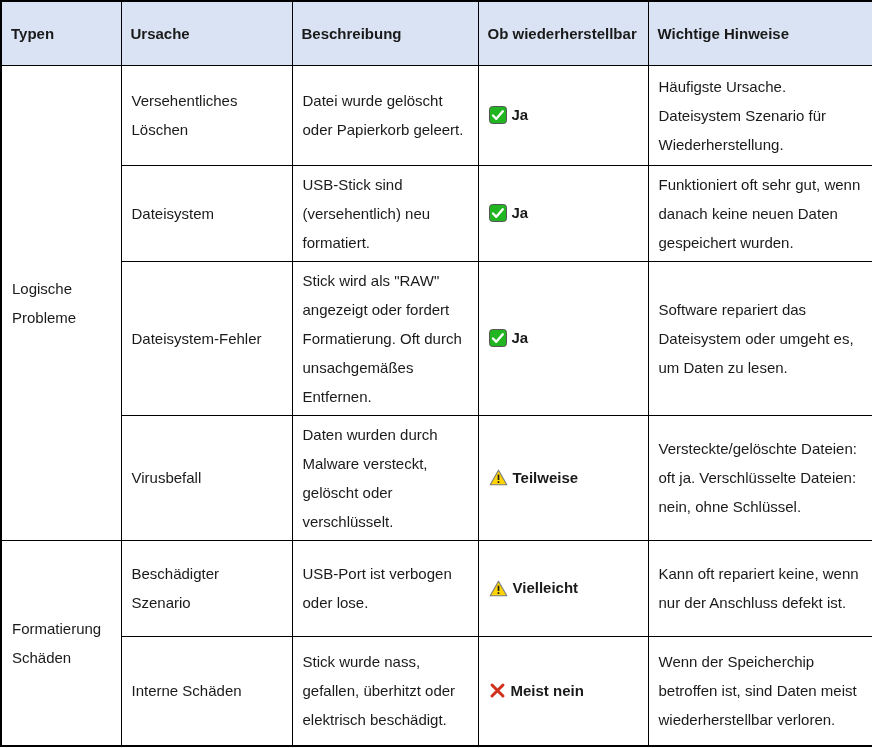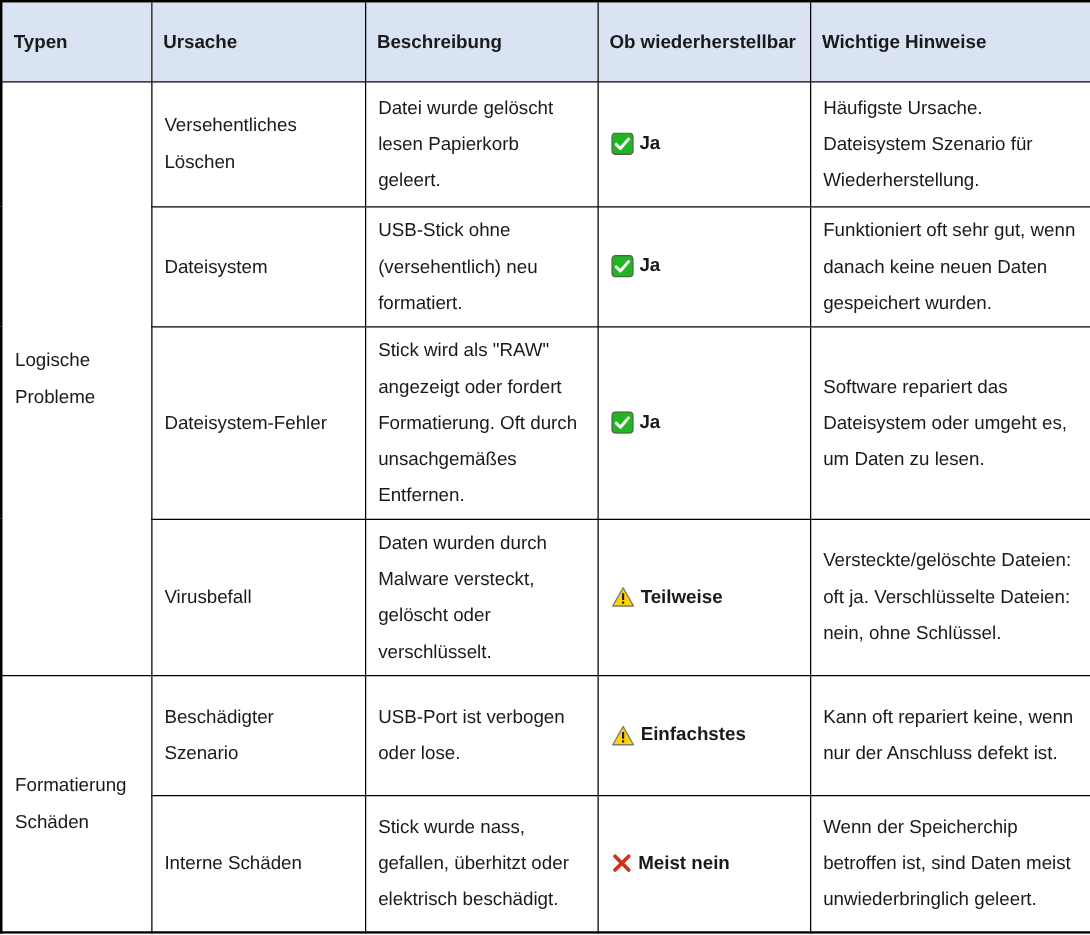--- a/index.html
+++ b/index.html
@@ -80,38 +80,38 @@
       <th>Typen</th>
       <th>Ursache</th>
       <th>Beschreibung</th>
       <th>Ob wiederherstellbar</th>
       <th>Wichtige Hinweise</th>
     </tr>
 
     <tr class="r1">
       <td class="type-cell" rowspan="4">Logische Probleme</td>
       <td>Versehentliches Löschen</td>
-      <td>Datei wurde gelöscht lesen Papierkorb geleert.</td>
+      <td>Datei wurde gelöscht oder Papierkorb geleert.</td>
       <td>
         <div class="status">
           <span class="icon">
                 <svg width="18" height="18" viewBox="0 0 18 18">
                   <rect x="0.5" y="0.5" width="17" height="17" rx="3" fill="#21b521" stroke="#565656"></rect>
                   <path d="M4 9.5 L7.3 12.8 L13.8 5.3" stroke="#fff" stroke-width="2.4" fill="none" stroke-linecap="round" stroke-linejoin="round"></path>
                 </svg>
               </span>
           <span>Ja</span>
         </div>
       </td>
       <td>Häufigste Ursache. Dateisystem Szenario für Wiederherstellung.</td>
     </tr>
 
     <tr class="r2">
       <td>Dateisystem</td>
-      <td>USB-Stick ohne (versehentlich) neu formatiert.</td>
+      <td>USB-Stick sind (versehentlich) neu formatiert.</td>
       <td>
         <div class="status">
           <span class="icon">
                 <svg width="18" height="18" viewBox="0 0 18 18">
                   <rect x="0.5" y="0.5" width="17" height="17" rx="3" fill="#21b521" stroke="#565656"></rect>
                   <path d="M4 9.5 L7.3 12.8 L13.8 5.3" stroke="#fff" stroke-width="2.4" fill="none" stroke-linecap="round" stroke-linejoin="round"></path>
                 </svg>
               </span>
           <span>Ja</span>
         </div>
@@ -160,37 +160,37 @@
       <td>USB-Port ist verbogen oder lose.</td>
       <td>
         <div class="status">
           <span class="icon">
                 <svg width="19" height="17" viewBox="0 0 19 17">
                   <path d="M9.5 1.2 L17.8 15.8 H1.2 Z" fill="#ffd400" stroke="#7a7a7a" stroke-width="1.1" stroke-linejoin="round"></path>
                   <rect x="8.65" y="5.6" width="1.7" height="5.4" fill="#1a1a1a"></rect>
                   <rect x="8.65" y="12.2" width="1.7" height="1.8" fill="#1a1a1a"></rect>
                 </svg>
               </span>
-          <span>Einfachstes</span>
+          <span>Vielleicht</span>
         </div>
       </td>
       <td>Kann oft repariert keine, wenn nur der Anschluss defekt ist.</td>
     </tr>
 
     <tr class="r6">
       <td>Interne Schäden</td>
       <td>Stick wurde nass, gefallen, überhitzt oder elektrisch beschädigt.</td>
       <td>
         <div class="status">
           <span class="icon">
                 <svg width="17" height="17" viewBox="0 0 17 17">
                   <path d="M3 3 L14 14 M14 3 L3 14" stroke="#d0311d" stroke-width="3" stroke-linecap="round"></path>
                 </svg>
               </span>
           <span>Meist nein</span>
         </div>
       </td>
-      <td>Wenn der Speicherchip betroffen ist, sind Daten meist unwiederbringlich geleert.</td>
+      <td>Wenn der Speicherchip betroffen ist, sind Daten meist wiederherstellbar verloren.</td>
     </tr>
   </tbody>
     </table>
 
 </div>
 
 </body></html>

